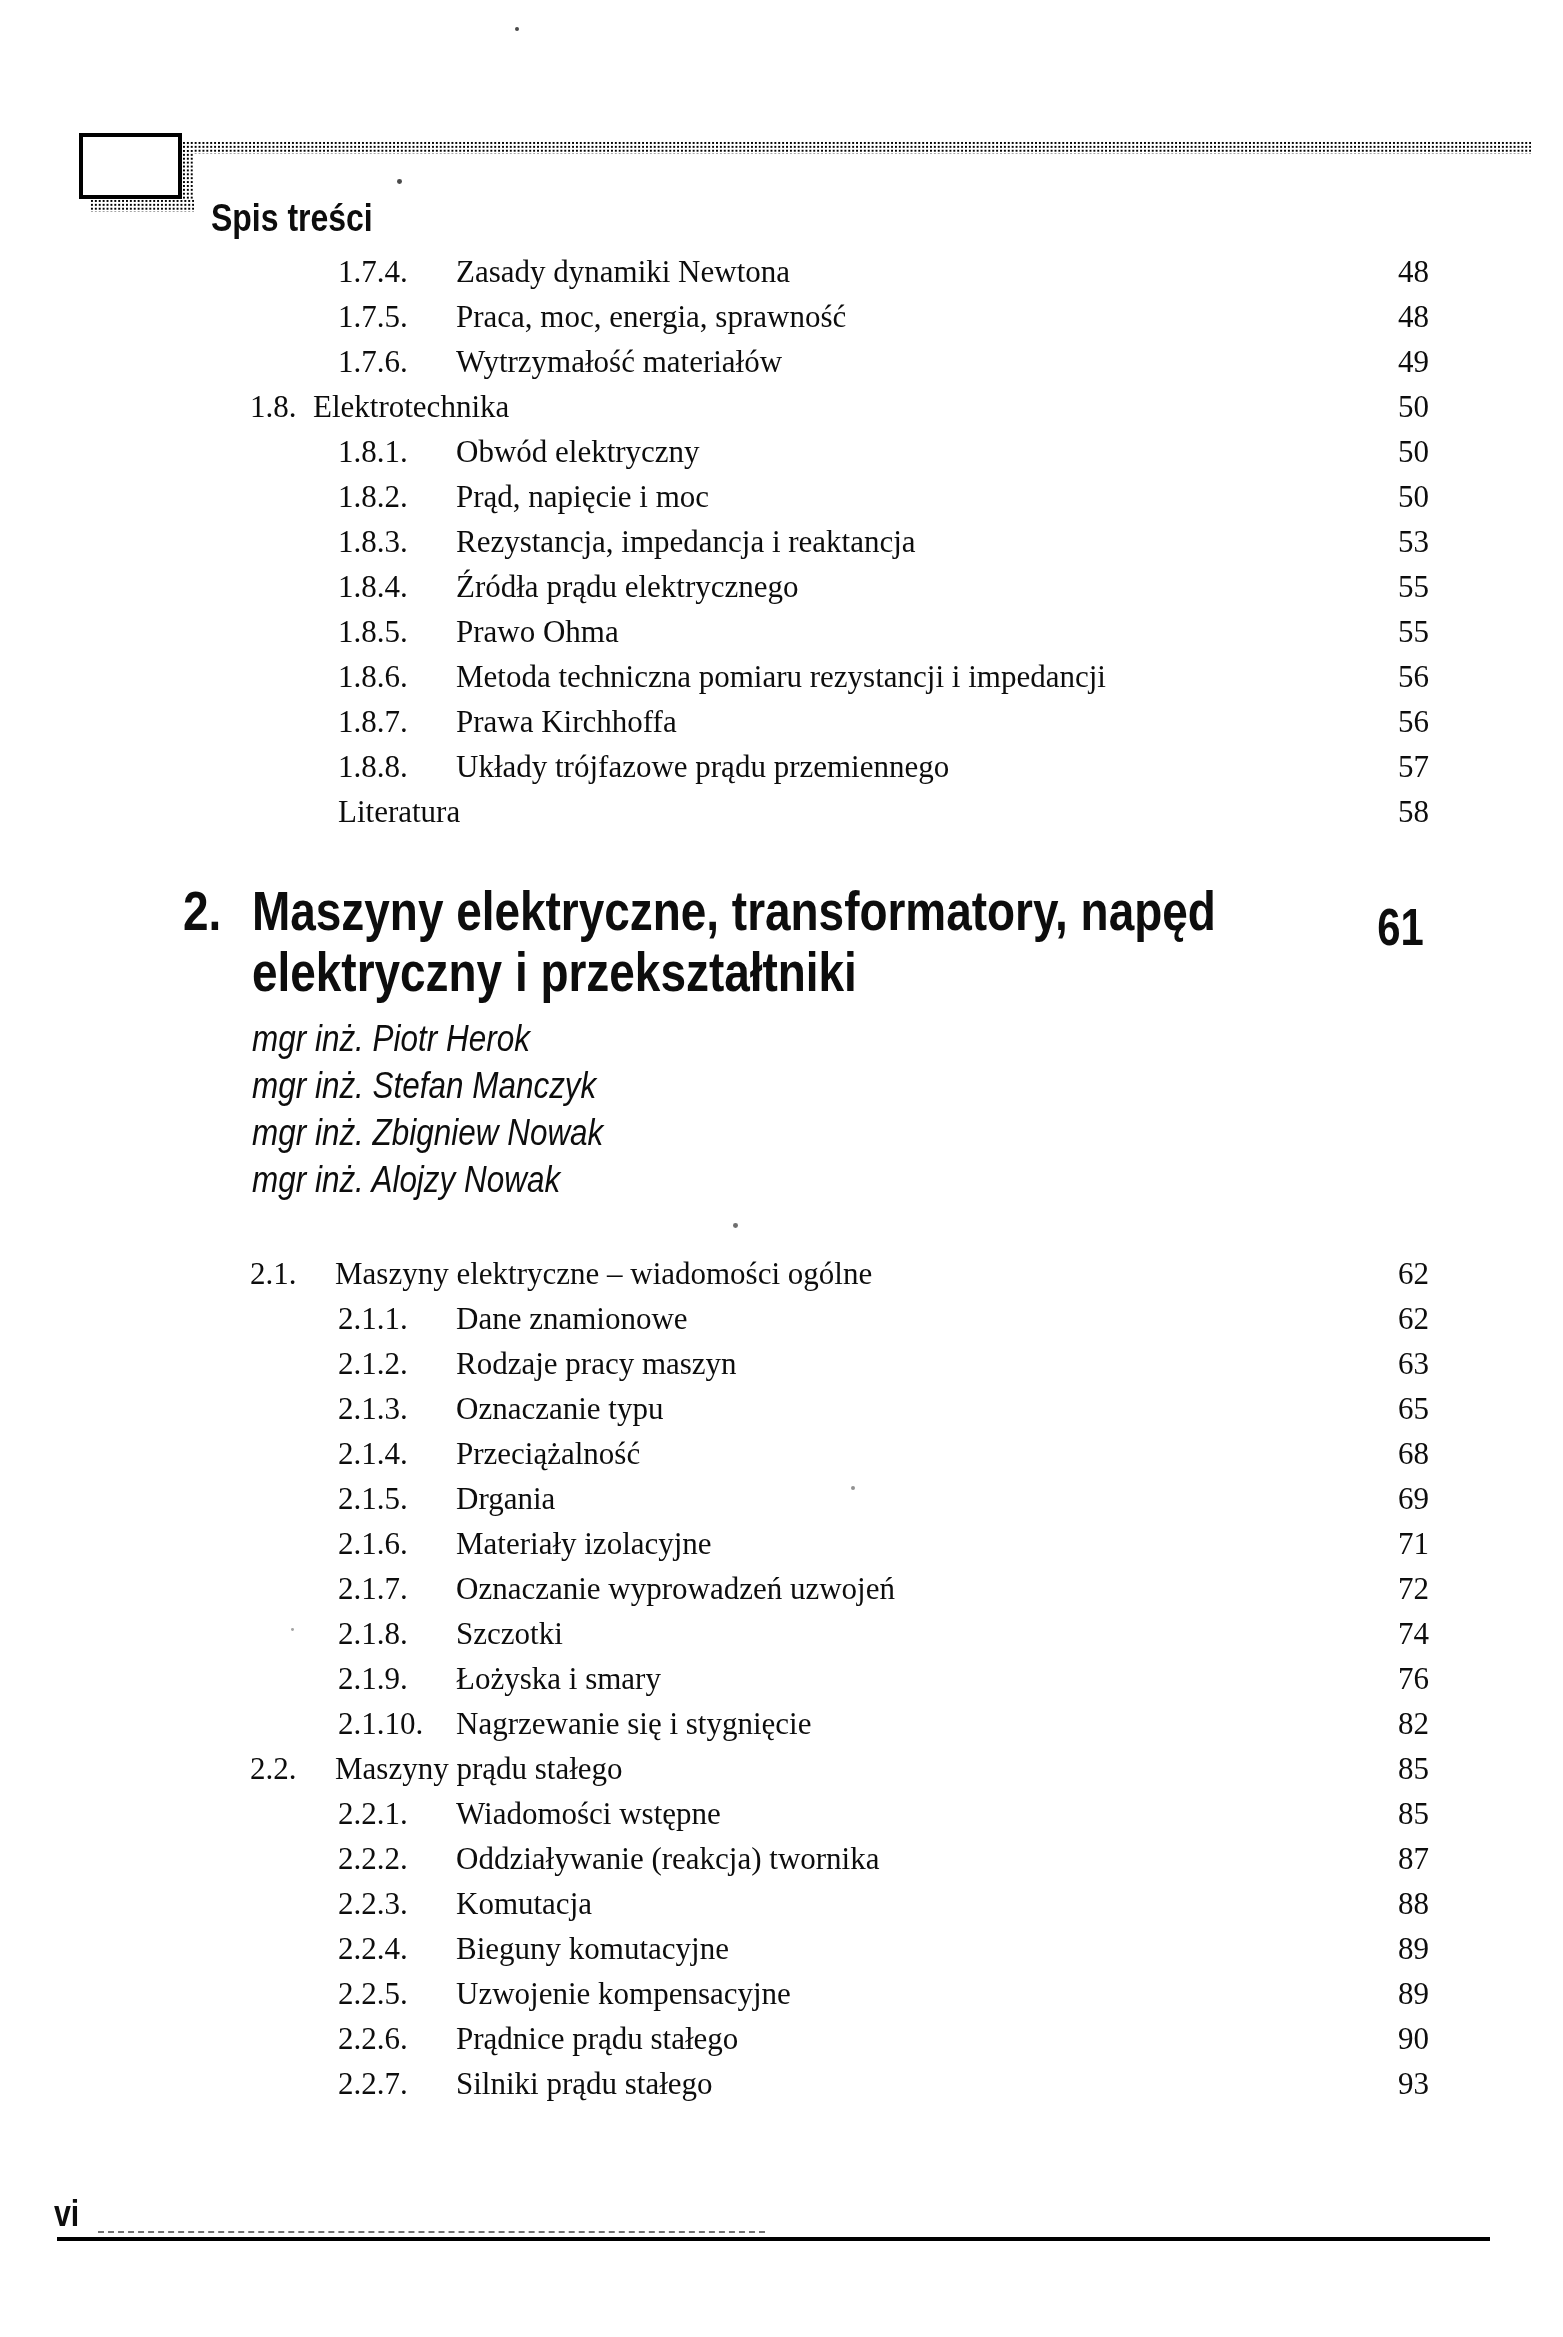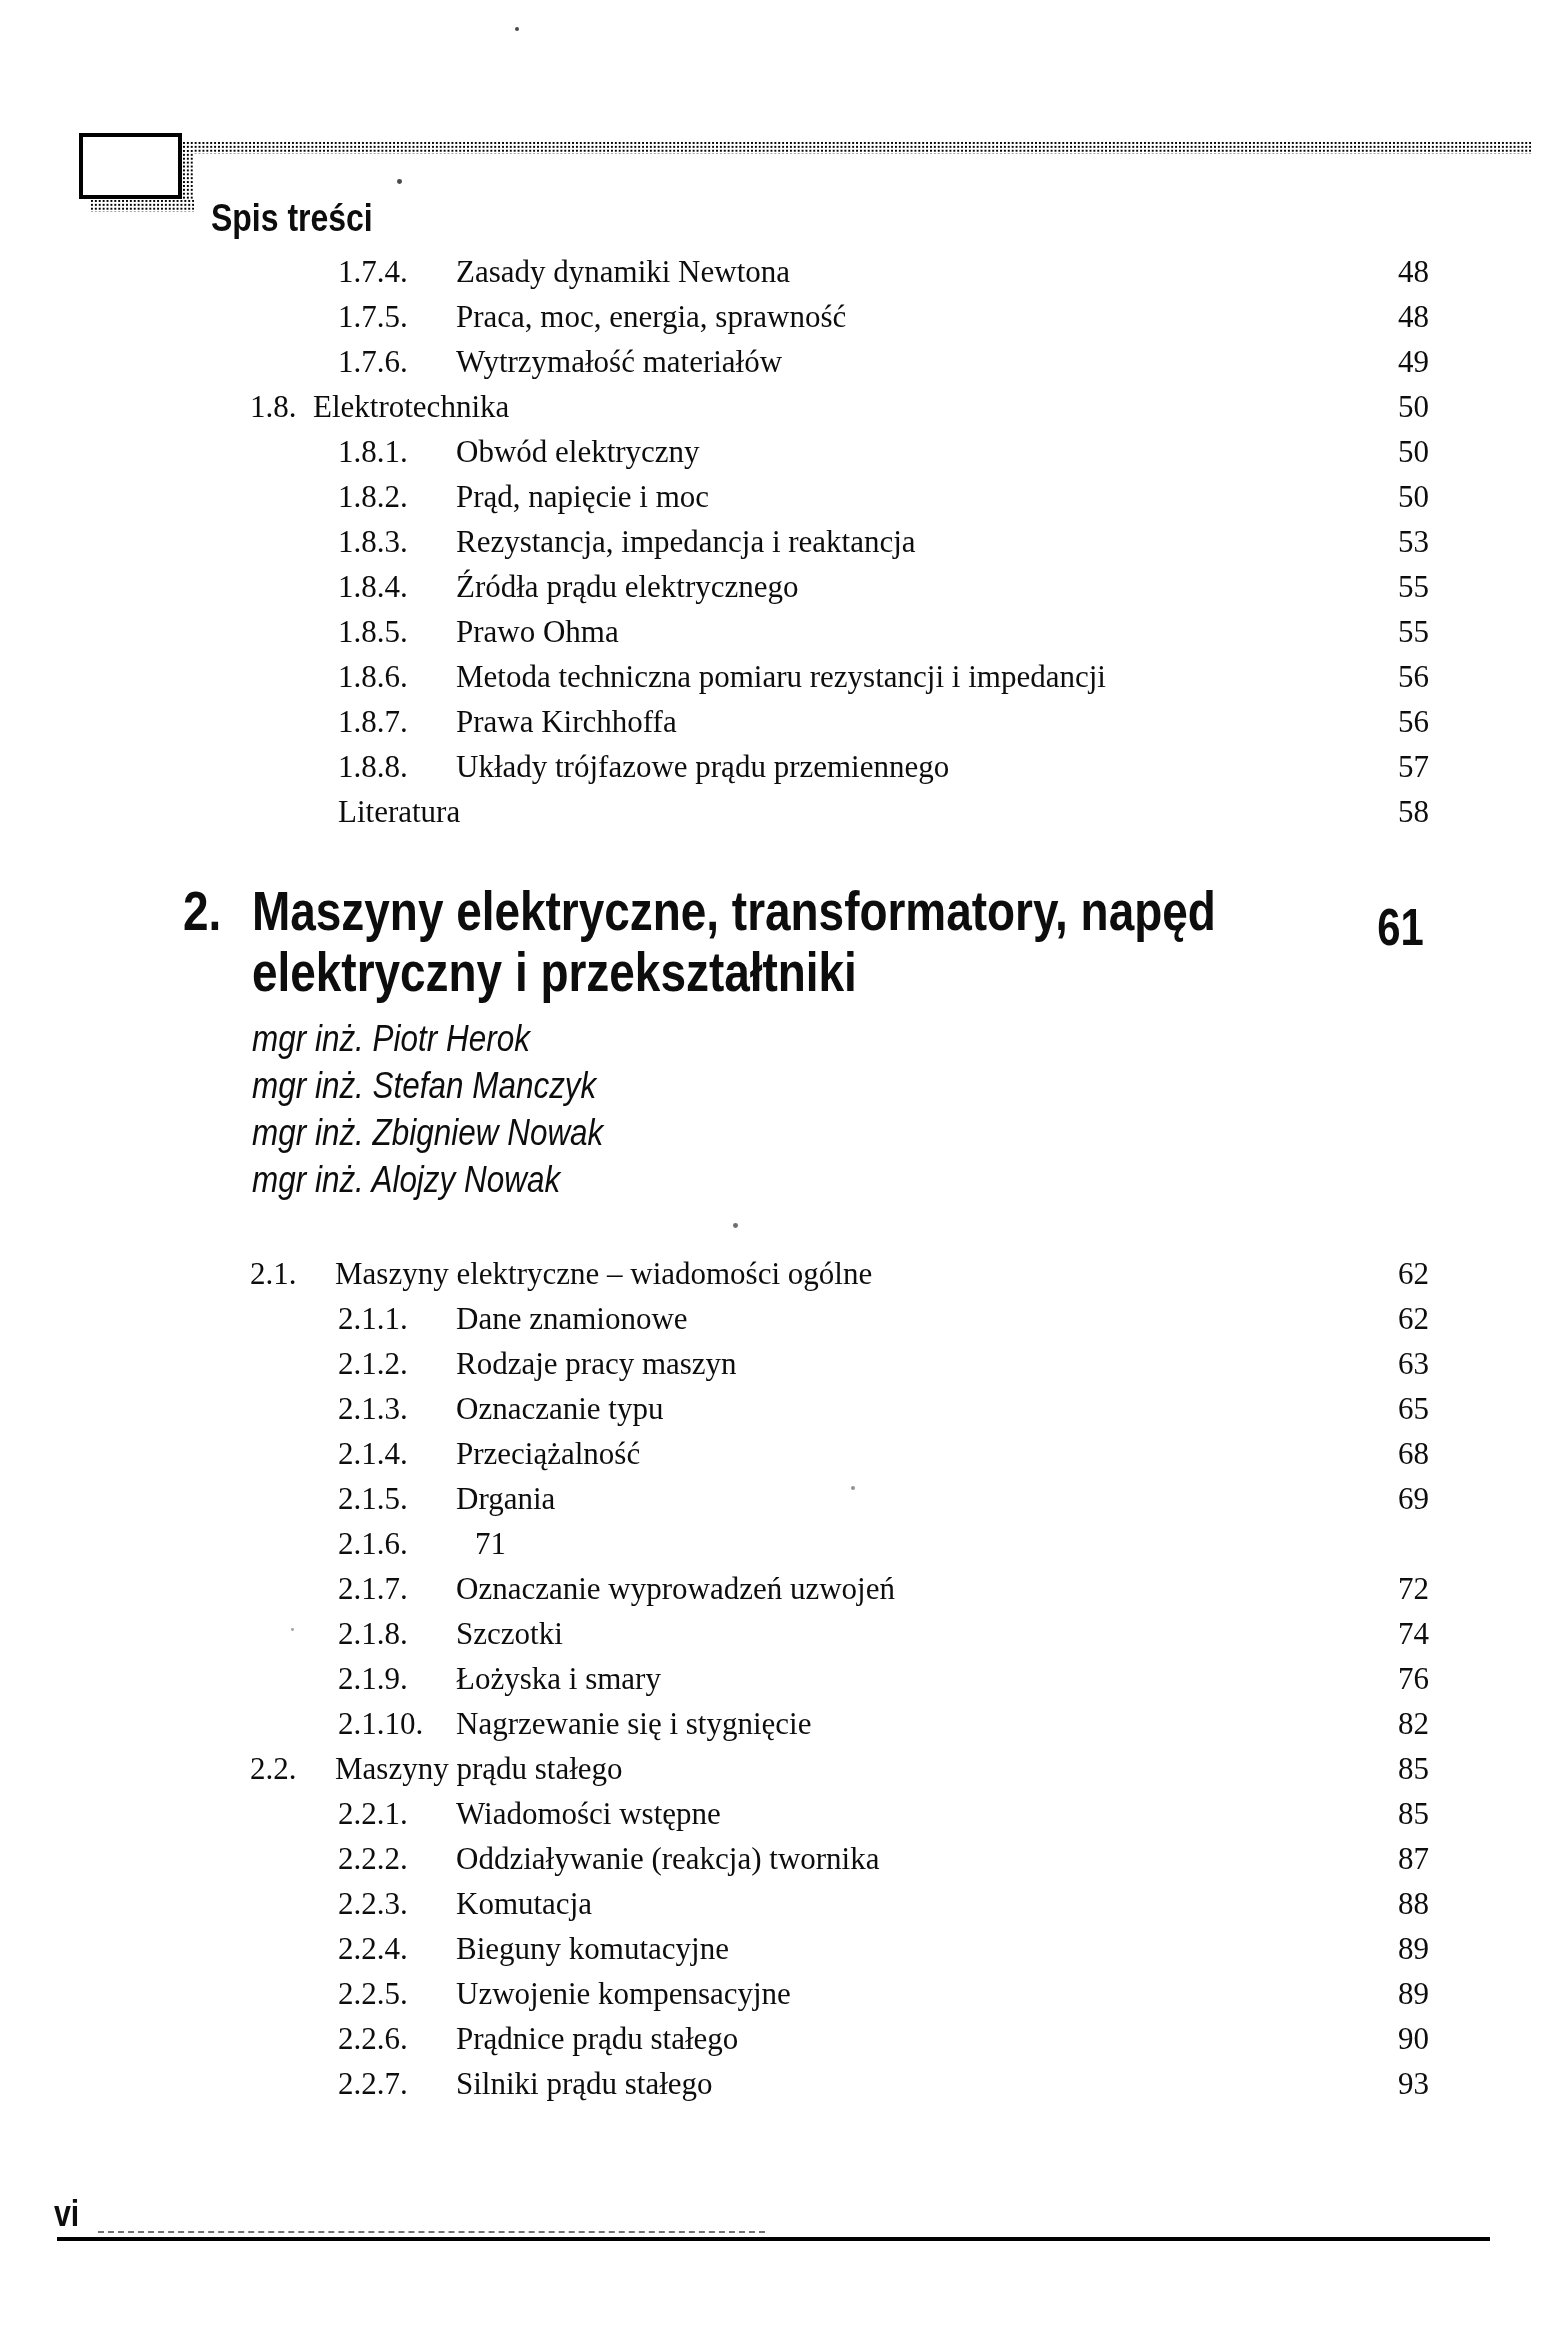--- a/index.html
+++ b/index.html
@@ -44,21 +44,21 @@
     white-space:nowrap;
   }
   .row .num{flex:0 0 auto;}
   .row.l2{padding-left:250px;}
   .toc1 .row.l2 .num{width:63px;}
   .toc2 .row.l2 .num{width:85px;}
   .row.l3{padding-left:338px;}
   .row.l3 .num{width:118px;}
   .row.l1{padding-left:338px;}
   .row .title{flex:1 1 auto;overflow:visible;}
-  .row .pg{margin-left:19px;text-align:right;}
+  .row .pg{margin-left:2px;text-align:right;}
   
   .chapter{
     position:absolute;left:183px;top:880px;
     font-family:"Liberation Sans", sans-serif;
     font-weight:700;font-size:56px;line-height:61px;
     display:flex;align-items:flex-start;white-space:nowrap;
   }
   .chapter .ch-num{width:69px;flex:0 0 auto;}
   .ch-line{white-space:nowrap;}
   .chapter-page{
@@ -211,20 +211,21 @@
         <span class="title">Przeciążalność</span>
         <span class="pg">68</span>
       </div>
       <div class="row l3">
         <span class="num">2.1.5.</span>
         <span class="title">Drgania</span>
         <span class="pg">69</span>
       </div>
       <div class="row l3">
         <span class="num">2.1.6.</span>
+        <span class="title">Materiały izolacyjne</span>
         <span class="pg">71</span>
       </div>
       <div class="row l3">
         <span class="num">2.1.7.</span>
         <span class="title">Oznaczanie wyprowadzeń uzwojeń</span>
         <span class="pg">72</span>
       </div>
       <div class="row l3">
         <span class="num">2.1.8.</span>
         <span class="title">Szczotki</span>

